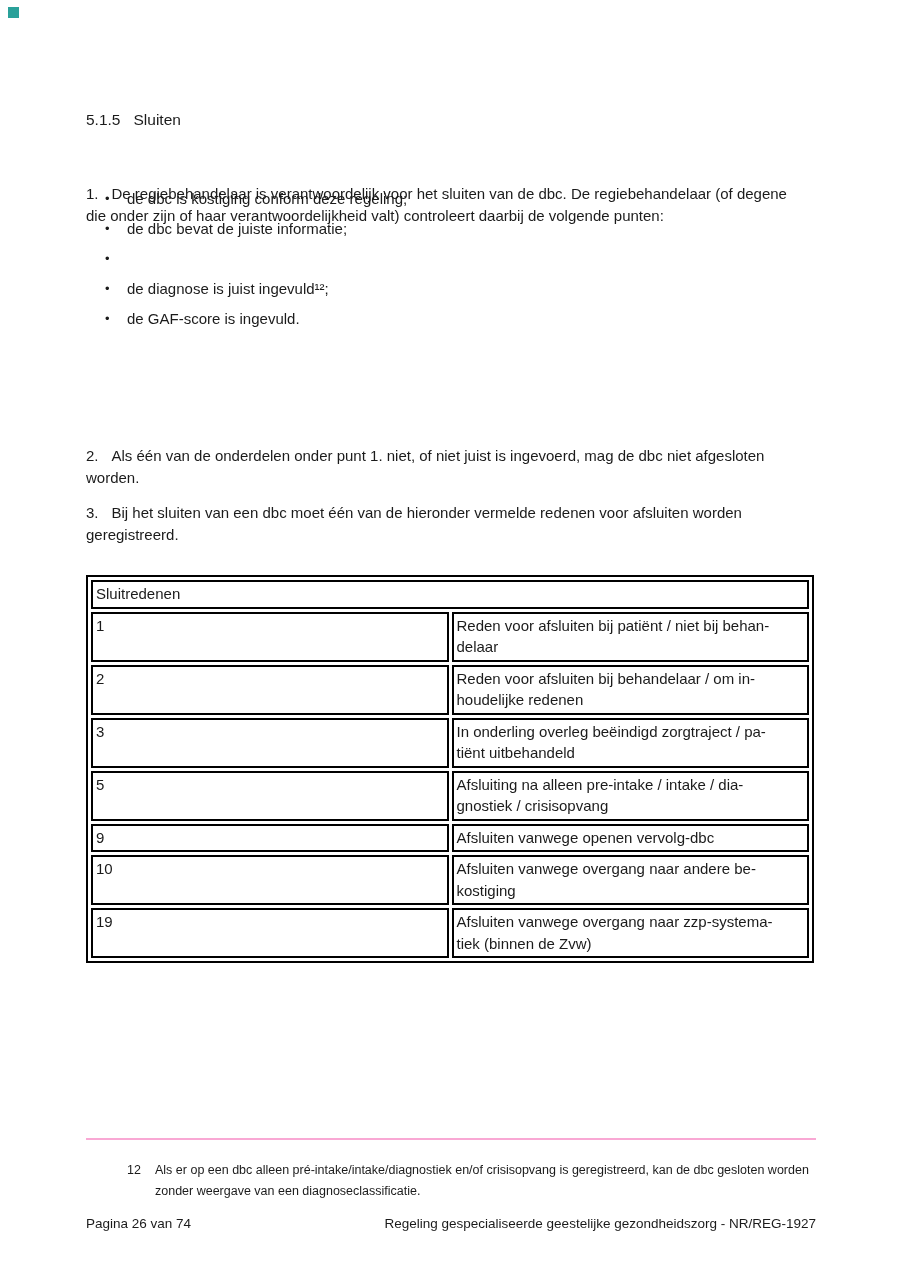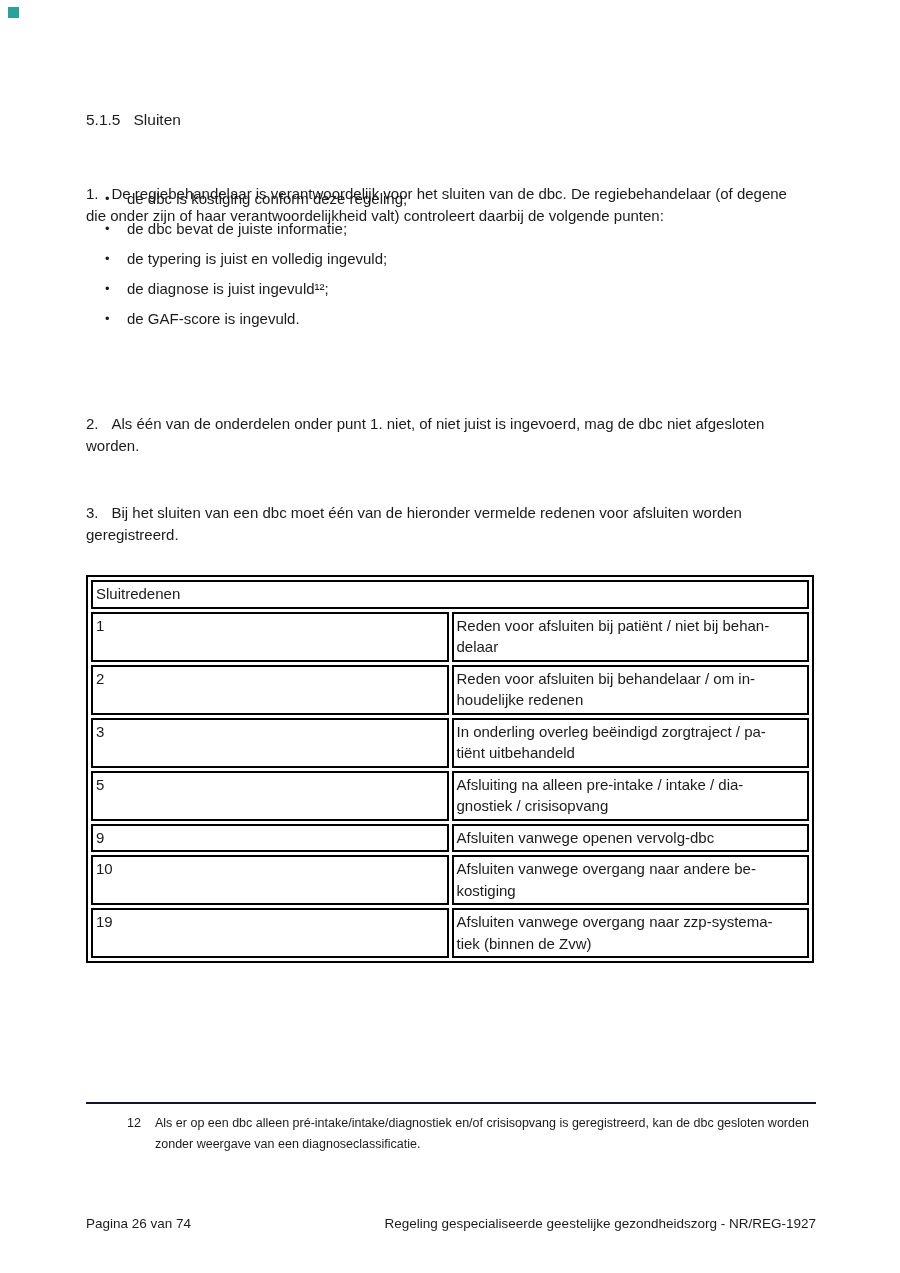--- a/index.html
+++ b/index.html
@@ -22,21 +22,21 @@
   }
 
   
   .heading { top: 109px; font-size: 15.5px; line-height: 22px; }
   .heading .h-num { margin-right: 13px; }
 
   
   .para { font-size: 15px; line-height: 22px; margin-top: 44px; }
   .para .p-num { margin-right: 13px; }
   .para1 { top: 139px; }
-  .para2 { top: 369px; }
+  .para2 { top: 401px; }
   .para3 { top: 458px; }
 
   
   .bullets { top: 188px; }
   .bullet { display: flex; margin-bottom: 8px; font-size: 15px; line-height: 22px; }
   .bullet .dot { width: 22px; margin-left: 19px; flex-shrink: 0; font-size: 13px; }
 
   
   .sluit-table-wrap { top: 575px; width: 728px; }
   table.sluit {
@@ -52,21 +52,21 @@
     vertical-align: top;
     font-size: 15px;
     line-height: 21.5px;
     padding: 1px 3px 2px 3px;
     background: #fff;
   }
   td.single { height: 26px; }
   td.double { height: 48px; }
 
   
-  .footnote-block { top: 1102px; border-top: 2px solid #0f172a; padding-top: 9px; }
+  .footnote-block { top: 1138px; border-top: 2px solid #f9a8d4; padding-top: 20px; }
   .footnote { display: flex; font-size: 12.5px; line-height: 21px; padding-left: 41px; }
   .footnote .fn-num { width: 28px; flex-shrink: 0; }
   .footnote .fn-text { flex: 1 1 auto; }
 
   
   .footer { top: 1206px; display: flex; justify-content: space-between; font-size: 13.5px; line-height: 20px; margin-top: 8px; }
 </style>
 </head>
 <body>
 
@@ -85,21 +85,20 @@
   <div class="bullet">
     <span class="dot">•</span>
     <span>de dbc is kostiging conform deze regeling;</span>
   </div>
   <div class="bullet">
     <span class="dot">•</span>
     <span>de dbc bevat de juiste informatie;</span>
   </div>
   <div class="bullet">
     <span class="dot">•</span>
-    <span>de typering is juist en volledig ingevuld;</span>
   </div>
   <div class="bullet">
     <span class="dot">•</span>
     <span>de diagnose is juist ingevuld¹²;</span>
   </div>
   <div class="bullet">
     <span class="dot">•</span>
     <span>de GAF-score is ingevuld.</span>
   </div>
 </div>

